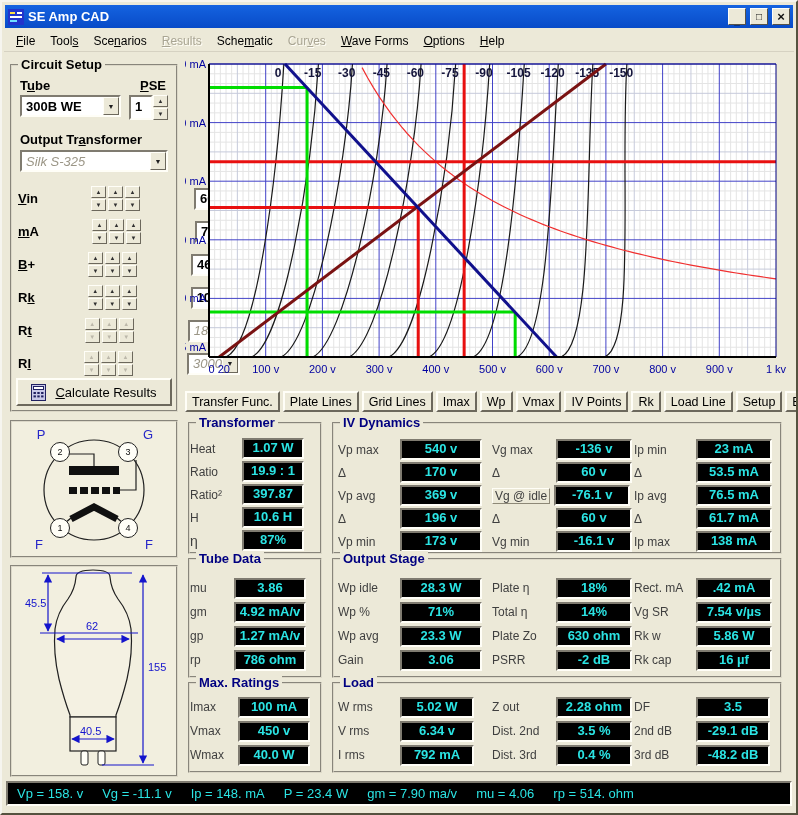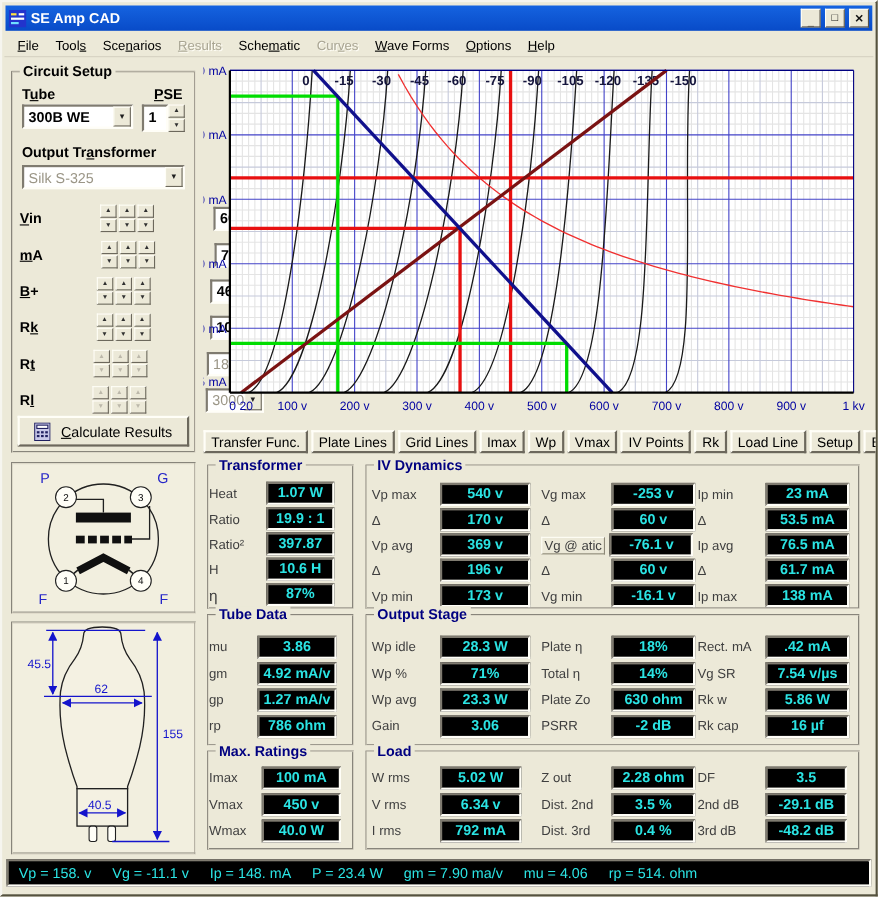--- a/index.html
+++ b/index.html
@@ -25,21 +25,21 @@
   .gb-title{position:absolute;top:-9px;left:6px;background:#ece9d8;padding:0 3px;
     font-weight:bold;font-size:13px;color:#000080;white-space:nowrap;}
   .gb-title.dark{color:#000000;}
   
   .cs-label{font-weight:bold;font-size:13px;color:#000;}
   .combo{height:22px;background:#fff;border:2px solid;border-color:#7f7b70 #fffef7 #fffef7 #7f7b70;
     display:flex;align-items:center;}
   .combo-text{flex:1;padding-left:4px;font-size:13px;font-weight:bold;color:#000;white-space:nowrap;overflow:hidden;}
   .combo-btn{width:16px;align-self:stretch;background:#ece9d8;border:1px solid;
     border-color:#fffef7 #6c685c #6c685c #fffef7;font-size:7px;display:flex;align-items:center;justify-content:center;color:#202020;}
-  .disabled .combo-text{color:#9b9687;font-weight:normal;}
+  .disabled .combo-text{color:#9b9687;font-weight:normal;font-style:italic;}
   .spair{width:15px;height:25px;display:inline-flex;flex-direction:column;gap:1px;}
   .spair::before,.spair::after{content:"▲";flex:1;font-size:6px;line-height:10px;text-align:center;
     background:#ece9d8;border:1px solid;border-color:#fffef7 #6c685c #6c685c #fffef7;color:#303030;}
   .spair::after{content:"▼";}
   .disabled .spair::before,.disabled .spair::after{color:#bcb8aa;}
   .crow{display:flex;align-items:center;margin:0 8px 8px 6px;gap:48px;}
   .crow .cs-label{width:30px;text-align:right;margin-right:5px;}
   .spingrid{display:flex;gap:2px;margin-right:6px;}
   .btn{background:#ece9d8;border:2px solid;border-color:#fffef7 #6c685c #6c685c #fffef7;
     font-size:13px;color:#000;display:flex;align-items:center;justify-content:center;font-family:"Liberation Sans",sans-serif;}
@@ -531,28 +531,28 @@
           <span class="well" style="width:82px">196 v</span>
         </div>
       <div class="srow">
           <span class="slabel" style="width:58px">Vp min</span>
           <span class="well" style="width:82px">173 v</span>
         </div>
     </div>
     <div class="col" style="left:158px;">
       <div class="srow">
           <span class="slabel" style="width:60px">Vg max</span>
-          <span class="well" style="width:76px">-253 v</span>
+          <span class="well" style="width:76px">-136 v</span>
         </div>
       <div class="srow">
           <span class="slabel" style="width:60px">Δ</span>
           <span class="well" style="width:76px">60 v</span>
         </div>
       <div class="srow">
-          <span class="slabel label-raised" style="min-width:56px">Vg @ atic</span>
+          <span class="slabel label-raised" style="min-width:56px">Vg @ idle</span>
           <span class="well" style="width:76px">-76.1 v</span>
         </div>
       <div class="srow">
           <span class="slabel" style="width:60px">Δ</span>
           <span class="well" style="width:76px">60 v</span>
         </div>
       <div class="srow">
           <span class="slabel" style="width:60px">Vg min</span>
           <span class="well" style="width:76px">-16.1 v</span>
         </div>

